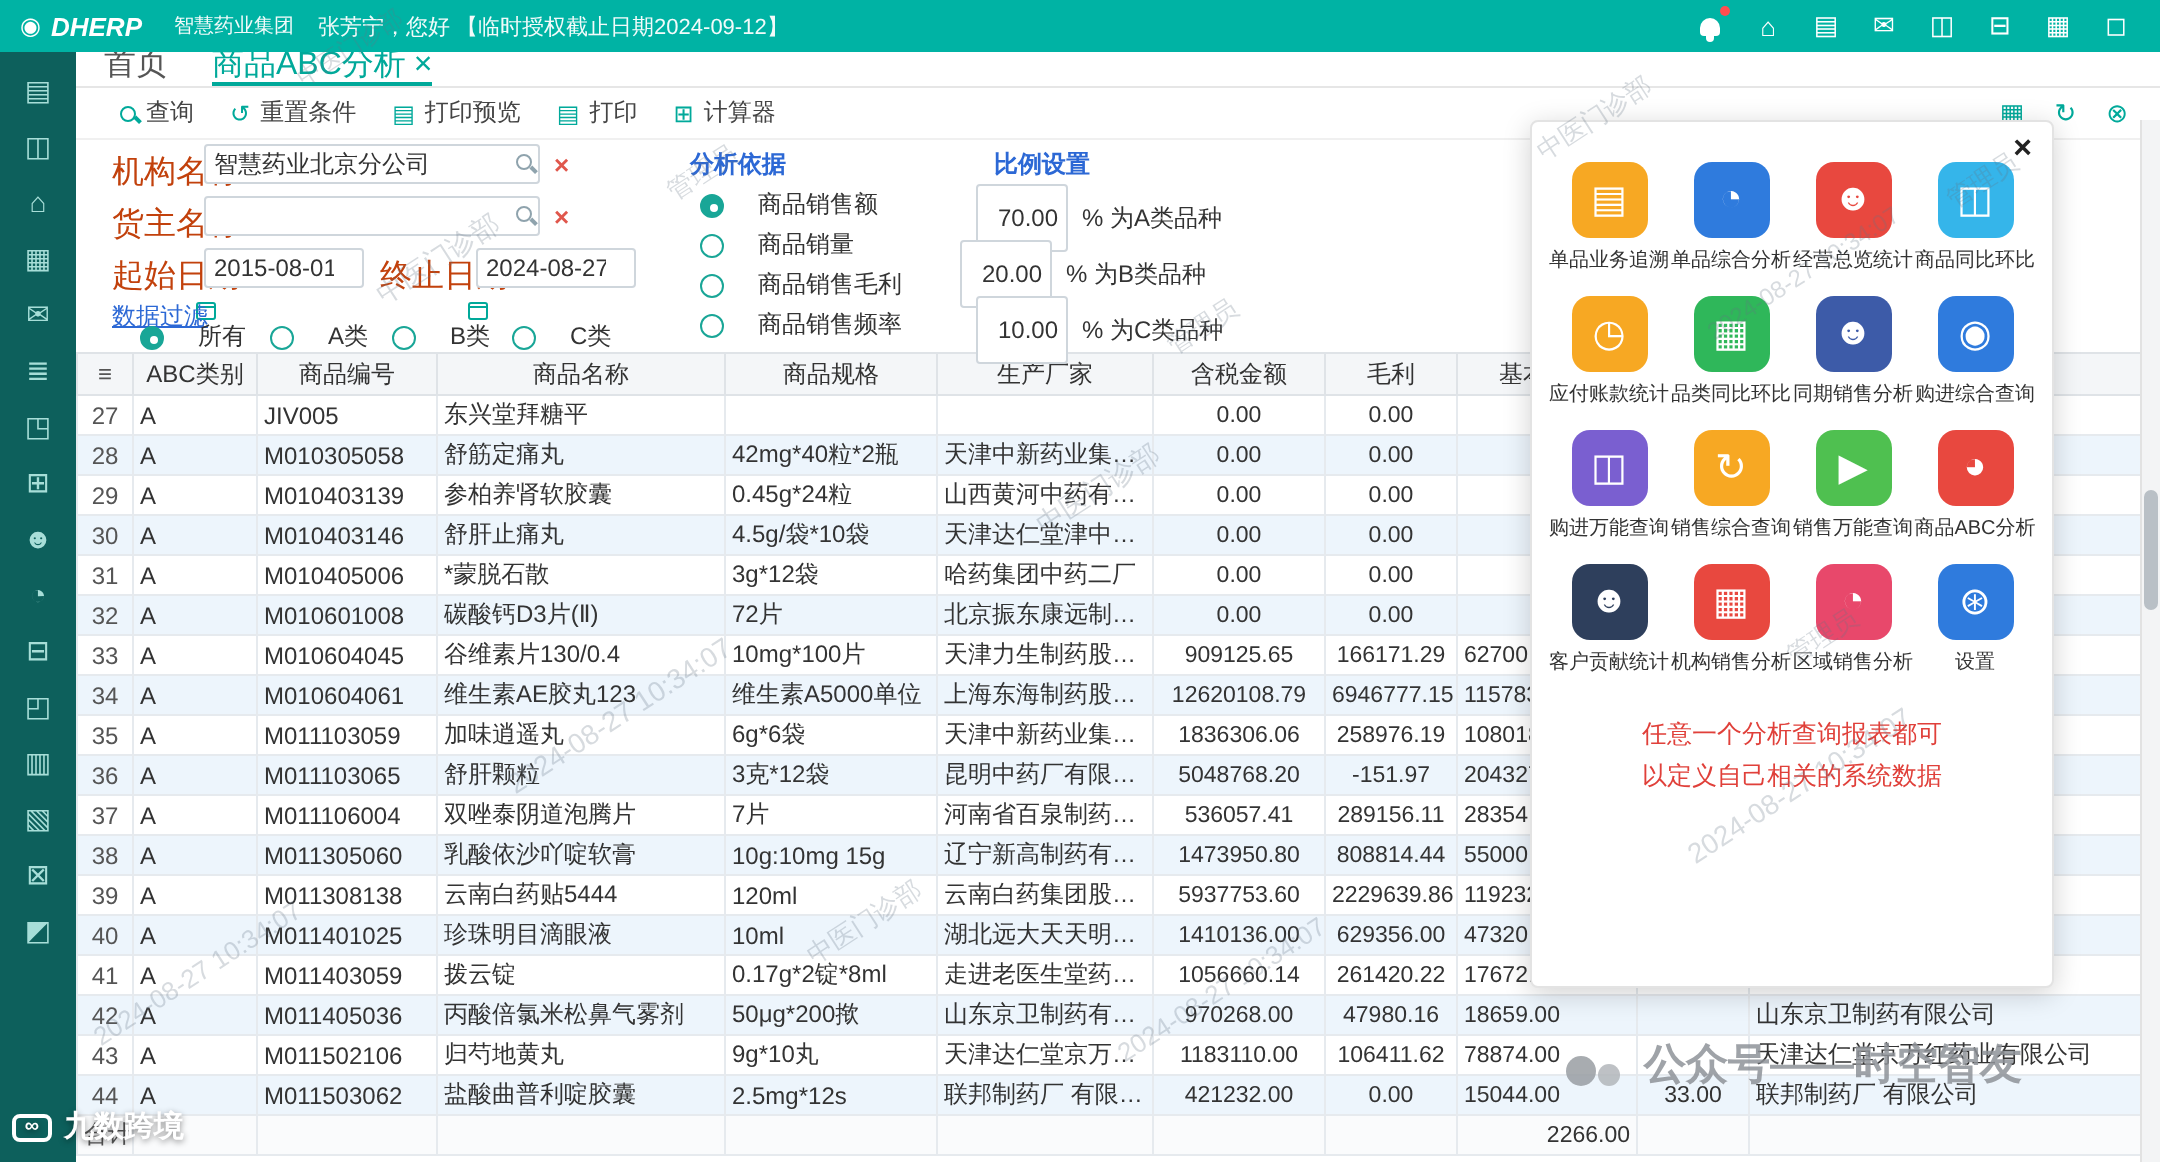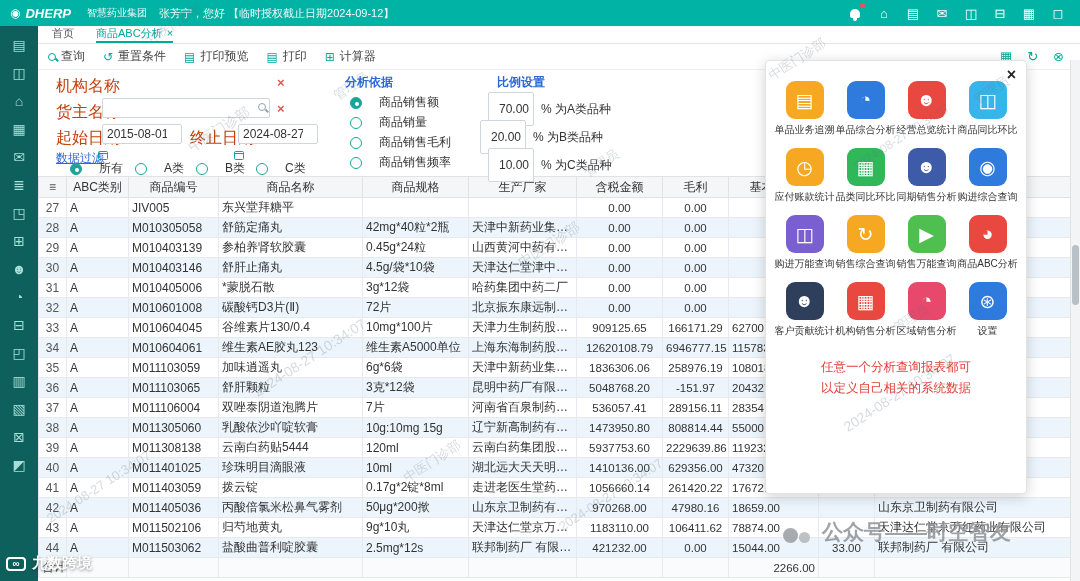--- a/index.html
+++ b/index.html
@@ -23,27 +23,27 @@
   .bell-dot{position:absolute;top:-2px;right:-2px;width:5px;height:5px;background:#ff4d4f;border-radius:50%}
 
   
   .sidebar{position:absolute;top:26px;left:0;width:38px;bottom:0;background:#0d605c;z-index:25;
            display:flex;flex-direction:column;align-items:center;padding-top:12px;gap:14px}
   .sb-ic{color:#a7ded8;font-size:14px;line-height:1;cursor:pointer}
 
   
   .tabbar{position:absolute;top:26px;left:38px;right:0;height:18px;background:#fff;
           border-bottom:1px solid #e6e6e6;display:flex;align-items:flex-end;padding-left:14px;gap:22px;z-index:5}
-  .tab{font-size:11px;color:#555;height:18px;line-height:16px;cursor:pointer;white-space:nowrap}
+  .tab{font-size:16px;color:#555;height:18px;line-height:16px;cursor:pointer;white-space:nowrap}
   .tab.active{color:#00a99a;border-bottom:2px solid #00a99a}
   .tab-close{margin-left:4px;color:#00a99a;cursor:pointer}
 
   
   .toolbar{position:absolute;top:44px;left:38px;right:0;height:26px;background:#fff;display:flex;
-           align-items:center;padding-left:10px;border-bottom:1px solid #f0f0f0;z-index:5}
+           align-items:center;padding-left:22px;border-bottom:1px solid #f0f0f0;z-index:5}
   .tool-group{display:flex;gap:18px;align-items:center}
   .tool-btn{display:inline-flex;align-items:center;gap:5px;color:#444;font-size:12px;cursor:pointer;white-space:nowrap}
   .tool-ic{color:#00a99a;font-size:12px;line-height:1}
   .tool-right{margin-left:auto;display:flex;gap:15px;padding-right:16px;color:#00a99a;font-size:13px}
   .tool-right span{cursor:pointer}
   .mag{display:inline-block;width:8px;height:8px;border:1.5px solid currentColor;border-radius:50%;position:relative}
   .mag::after{content:"";position:absolute;width:4px;height:1.5px;background:currentColor;
               transform:rotate(45deg);right:-3.5px;bottom:-1px}
 
   
@@ -190,20 +190,24 @@
     </div>
   <div class="tool-right">
       <span>▦</span>
       <span>↻</span>
       <span>⊗</span>
     </div>
 </div>
 
 <div class="filterbar">
   <span class="f-label" style="left:18px;top:6px">机构名称</span>
+  <span class="ipt-wrap" style="left:64px;top:2px;width:168px">
+    <input class="ipt" value="智慧药业北京分公司" style="">
+    <span class="ipt-ic mag"></span>
+  </span>
   <span class="clear-x" style="left:239px;top:6px">×</span>
 
   <span class="f-label" style="left:18px;top:32px">货主名称</span>
   <span class="ipt-wrap" style="left:64px;top:28px;width:168px">
     <input class="ipt" value="" style="">
     <span class="ipt-ic mag"></span>
   </span>
   <span class="clear-x" style="left:239px;top:32px">×</span>
 
   <span class="f-label" style="left:18px;top:58px">起始日期</span>

